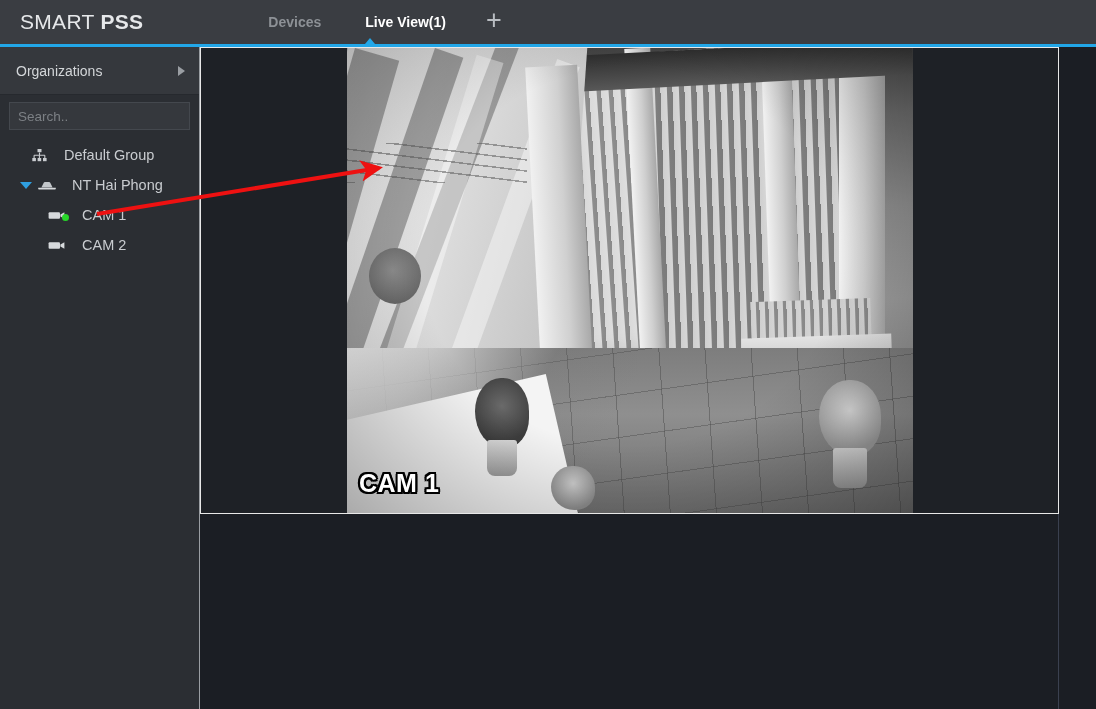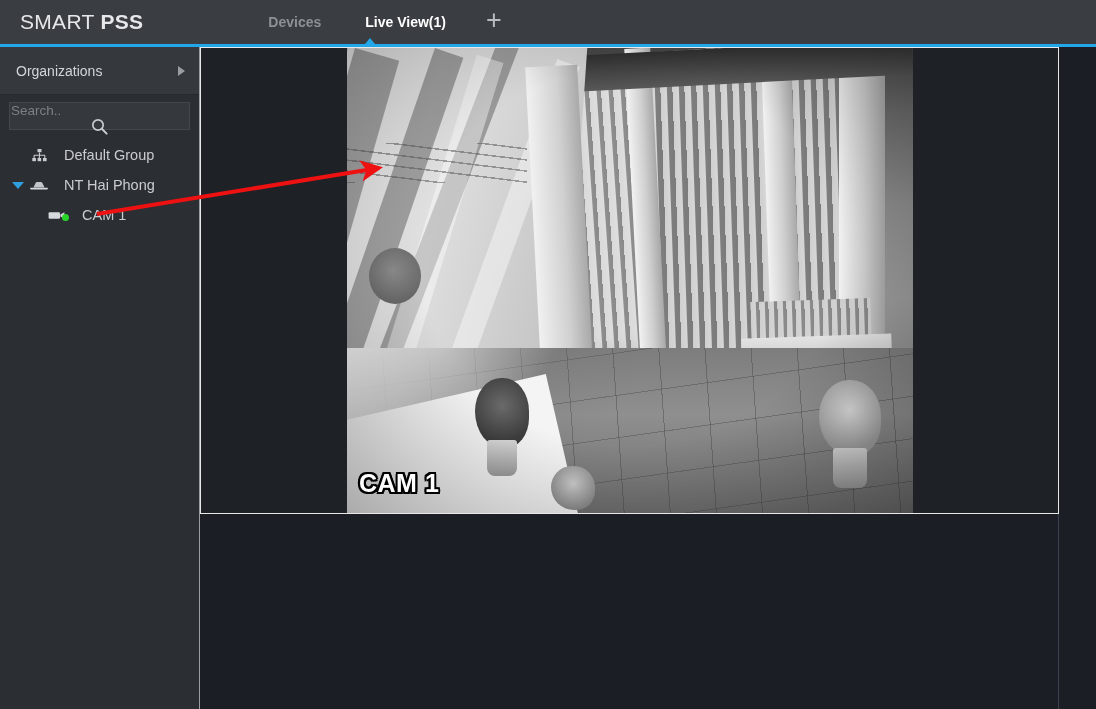--- a/index.html
+++ b/index.html
@@ -59,42 +59,42 @@
   }
   #org-bar .label { font-size:14px; color:#d3d6d9; }
   #org-bar .chev {
     width:0; height:0;
     border-top:5px solid transparent; border-bottom:5px solid transparent;
     border-left:7px solid #9a9ea3;
   }
   #search-wrap { padding:7px 9px 0 9px; }
   #search-box {
     position:relative; height:28px; background:#35383d;
-    border:1px solid #44484e; display:flex; align-items:center;flex-direction:column;
+    border:1px solid #44484e; display:flex; align-items:center;
   }
   #search-input {
     flex:1; background:transparent; border:none; outline:none;
     font-family:"Liberation Sans", sans-serif;
     font-size:13.5px; color:#d3d6d9; padding:0 8px;
   }
   #search-input::placeholder { color:#7c8085; }
   #search-icon { width:26px; display:flex; align-items:center; justify-content:center; cursor:pointer; }
 
   #tree { margin-top:10px; }
   .tree-row {
     display:flex; align-items:center; height:30px; cursor:pointer;
     padding-right:6px; white-space:nowrap;
   }
   .tree-row .twisty { width:20px; display:flex; align-items:center; justify-content:center; flex:0 0 20px; }
   .tw-open { width:0;height:0;border-left:6px solid transparent;border-right:6px solid transparent;border-top:7px solid #2f9fe0; }
   .tw-closed { width:0;height:0;border-top:5px solid transparent;border-bottom:5px solid transparent;border-left:7px solid #81858a; }
   .tree-row .ico { width:22px; flex:0 0 22px; display:flex; align-items:center; justify-content:center; position:relative; }
   .tree-row .txt { font-size:14.5px; color:#c9ccd0; margin-left:14px; }
   .lvl0 { padding-left:8px; }
-  .lvl1 { padding-left:8px; }
+  .lvl1 { padding-left:16px; }
   .lvl2 { padding-left:46px; }
 
   .dot-online {
     position:absolute; right:-1px; bottom:0px; width:7px; height:7px;
     border-radius:50%; background:#27d629;
   }
   .badge-off {
     position:absolute; right:-2px; bottom:-1px; width:9px; height:9px;
     border-radius:50%; background:#d4272b; border:1px solid #e8595d;
   }
@@ -268,20 +268,29 @@
         <span class="ico">
           <svg width="18" height="11" viewBox="0 0 18 11">
             <rect x="0.6" y="2.2" width="11.4" height="6.6" rx="1.1" fill="#d7dadd"></rect>
             <path d="M12.4 4.4 L16.4 2.2 v6.6 L12.4 6.6 z" fill="#d7dadd"></path>
           </svg>
           <i class="dot-online"></i>
         </span>
         <span class="txt">CAM 1</span>
       </div>
 
+      <div class="tree-row lvl2">
+        <span class="ico">
+          <svg width="18" height="11" viewBox="0 0 18 11">
+            <rect x="0.6" y="2.2" width="11.4" height="6.6" rx="1.1" fill="#d7dadd"></rect>
+            <path d="M12.4 4.4 L16.4 2.2 v6.6 L12.4 6.6 z" fill="#d7dadd"></path>
+          </svg>
+        </span>
+        <span class="txt">CAM 2</span>
+      </div>
 
 
 
 
 
     </div>
   </div>
 
   <div id="video-area">
     <div id="grid-vline"></div>

